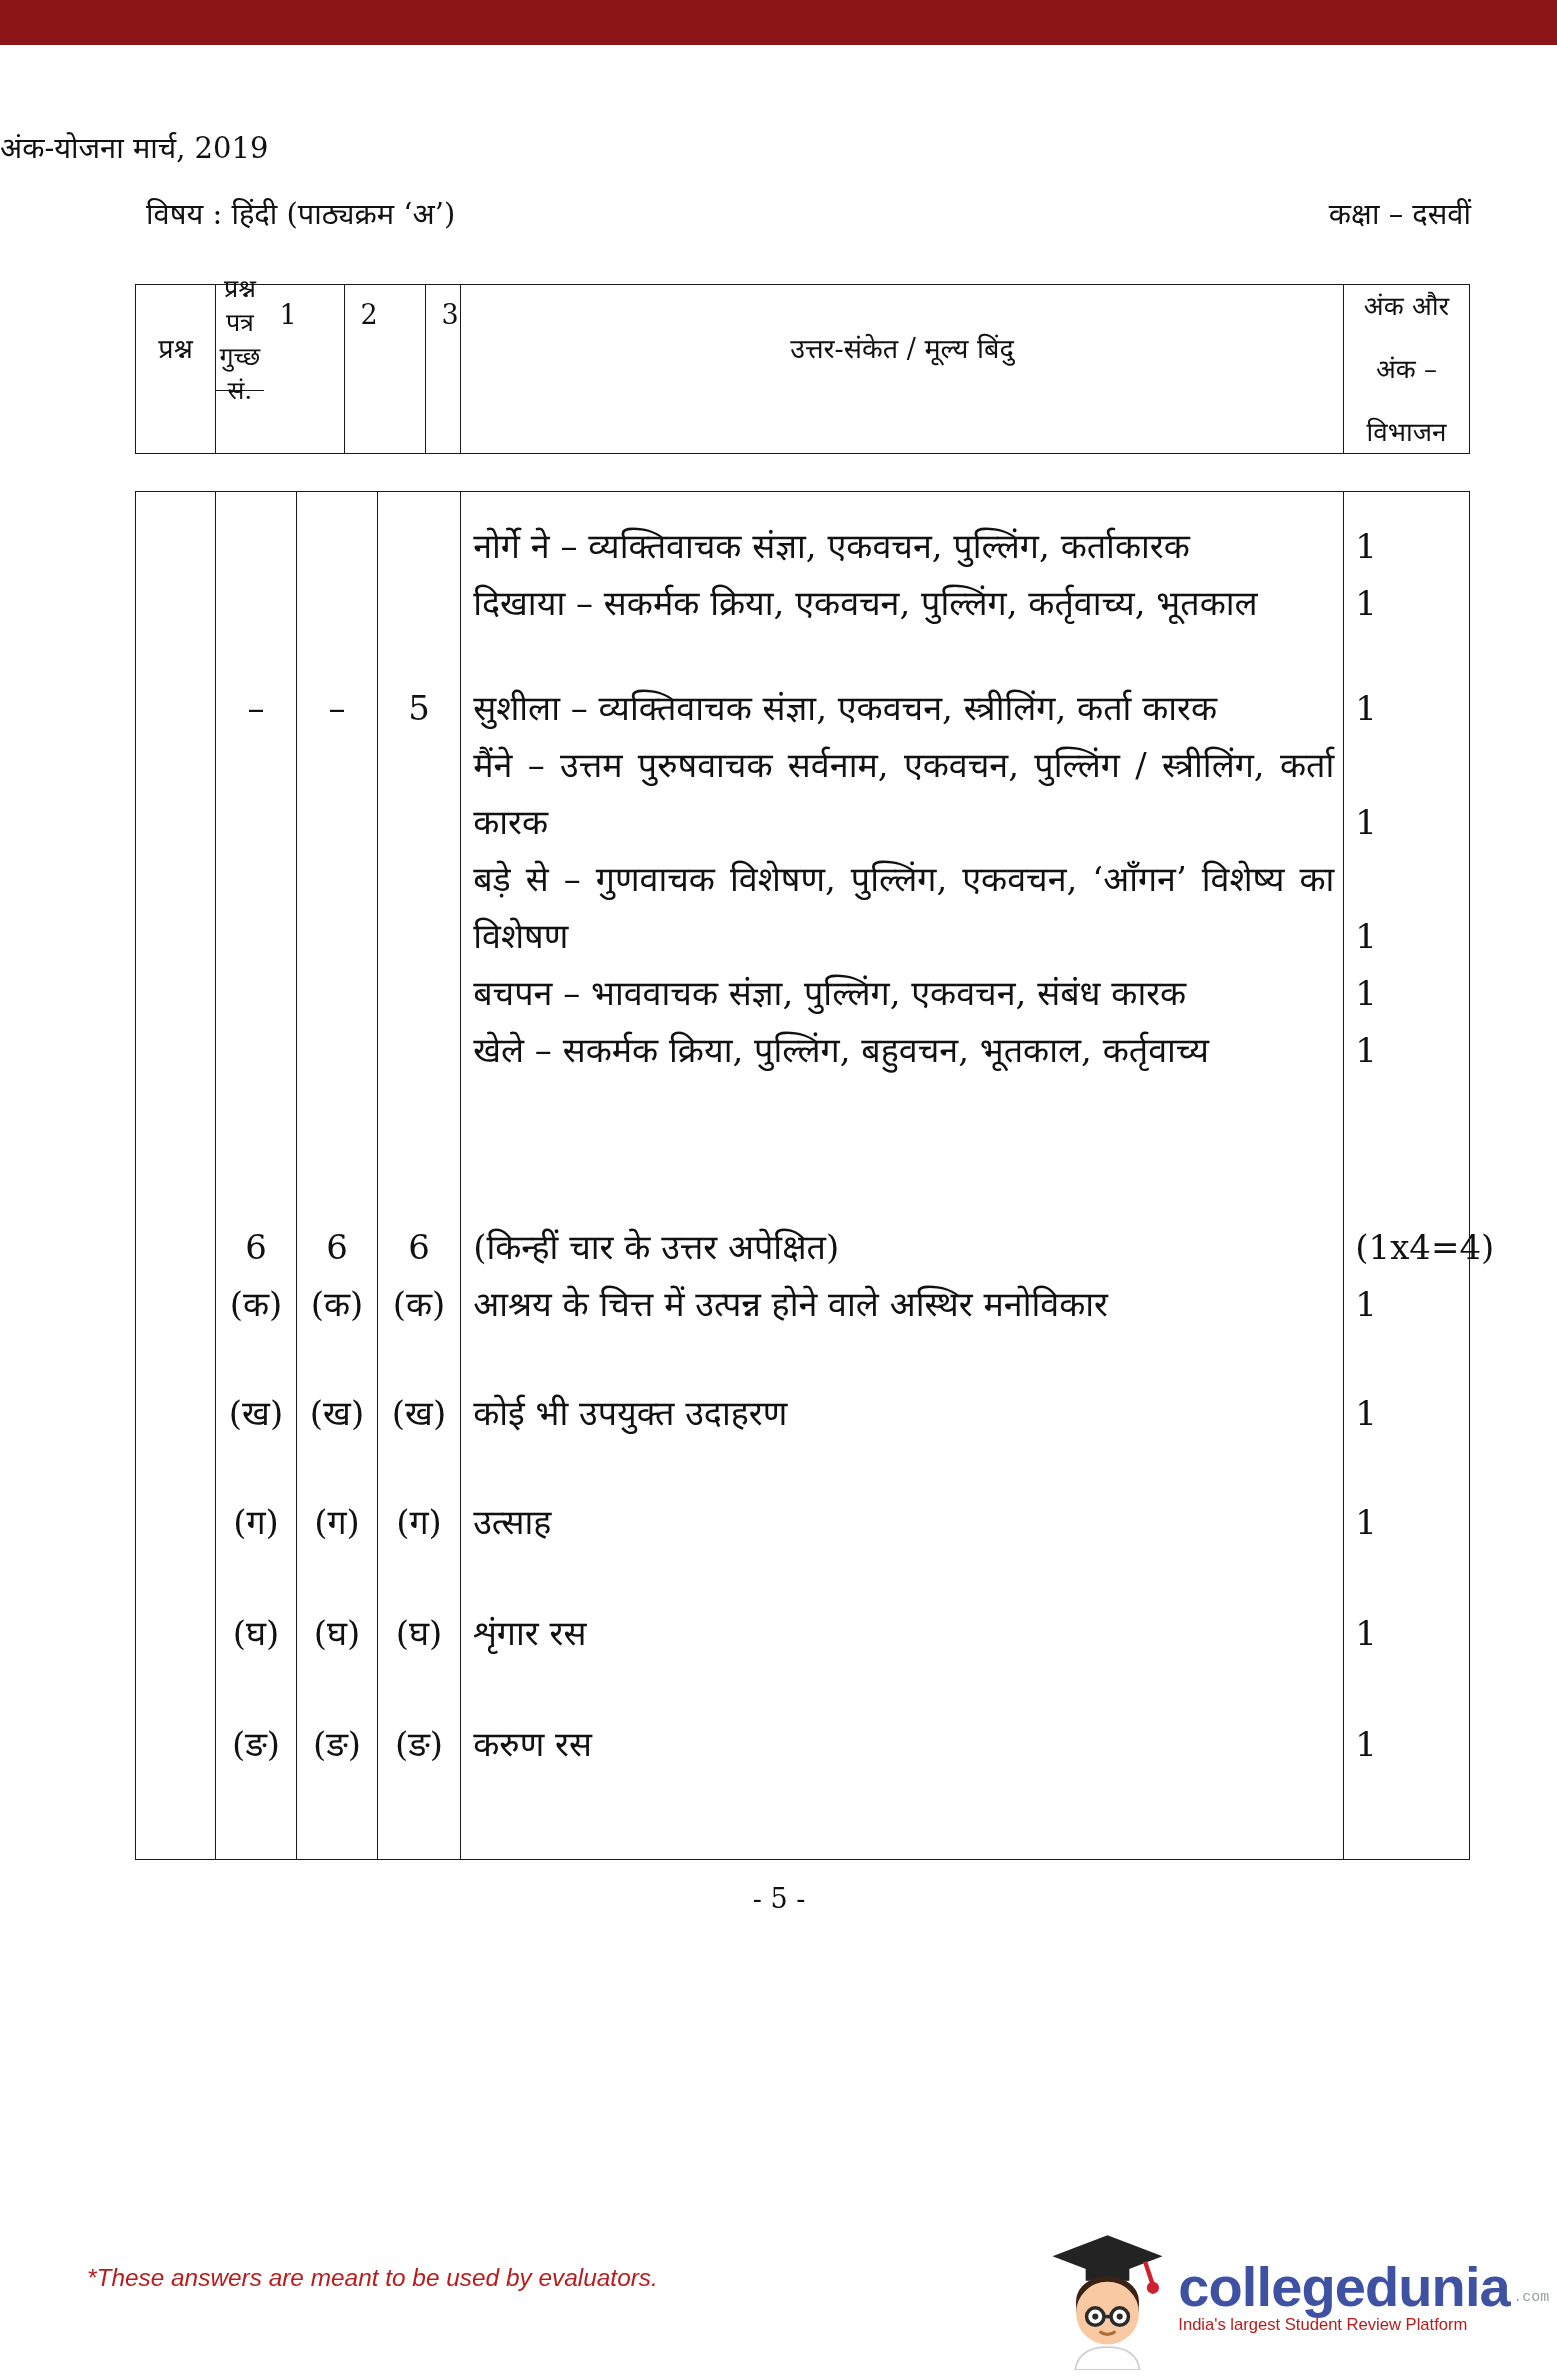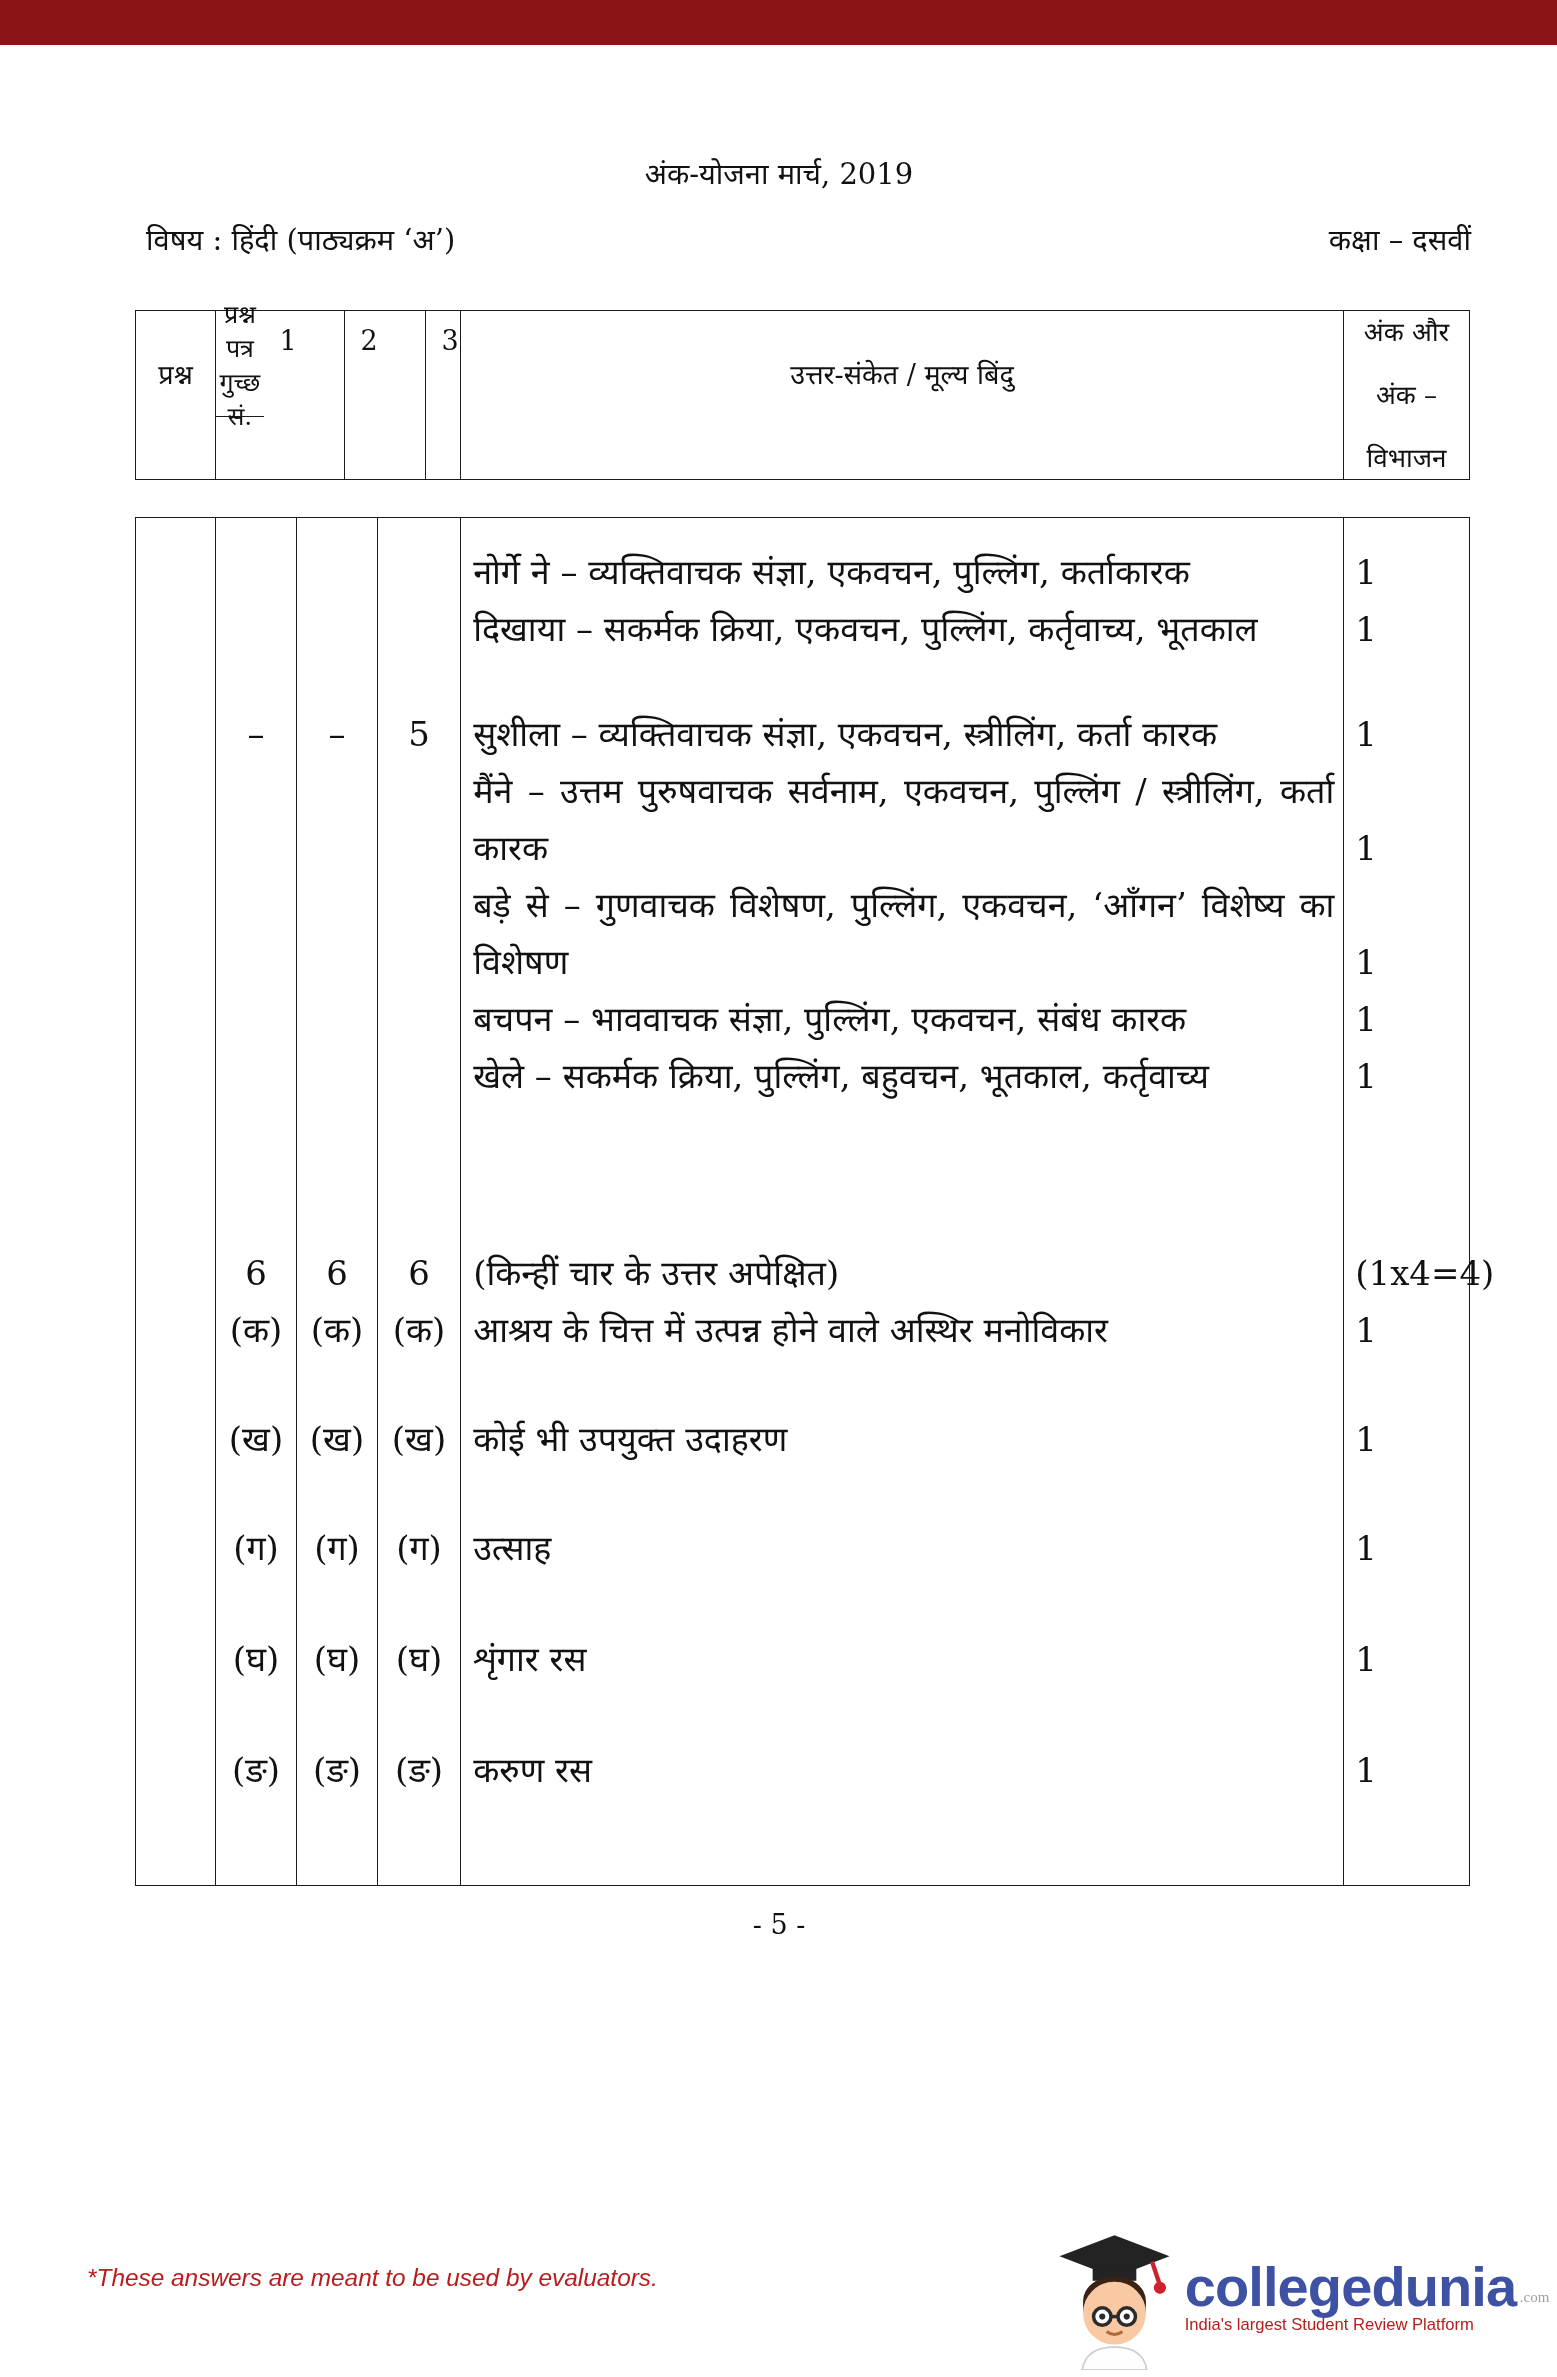--- a/index.html
+++ b/index.html
@@ -1,21 +1,21 @@
 <!DOCTYPE html>
 <html style="font-size:14px"><head>
 <meta charset="utf-8">
 <style>
   * { margin:0; padding:0; box-sizing:border-box; }
   html,body { background:#ffffff; }
   body { width:1558px; height:2377px; font-family:"DejaVu Serif", serif; color:#111; }
   .page { position:relative; width:1558px; height:2377px; background:#ffffff; overflow:hidden; }
   .topbar { width:100%; height:45px; background:#8b1417; }
 
-  .title1 { margin-top:110px; text-align:center; font-size:29px; line-height:38px; }
+  .title1 { margin-top:84px; font-size:29px; line-height:38px; }
   .title2 { margin-top:26px; text-align:center; font-size:29px; line-height:38px; }
   .subjrow { display:flex; justify-content:space-between; margin:28px 87px 0 146px; font-size:29px; line-height:38px; }
 
   .tablewrap { margin-left:135px; width:1335px; }
   .thead { margin-top:51px; border:1.7px solid #1a1a1a; height:170px; display:flex; }
   .hq { width:80px; border-right:1.7px solid #1a1a1a; display:flex; align-items:center; justify-content:center; padding-bottom:44px; font-size:27px; }
   .hgroup { width:245px; border-right:1.7px solid #1a1a1a; display:flex; flex-direction:row; }
   .hset { height:106px; border-bottom:1.7px solid #1a1a1a; display:flex; align-items:center; justify-content:center; font-size:25px; padding:0 3.5px; text-align:center; }
   .hnums { flex:1; display:flex; }
   .hnums > div { line-height:59px; padding-left:15.7px; font-size:27px; }
@@ -38,21 +38,21 @@
 
   .pageno { margin-top:23px; text-align:center; font-size:27px; }
 
   .footnote { position:absolute; left:87px; top:2264px; font-size:24.4px; font-style:italic;
               font-family:"Liberation Sans", sans-serif; color:#b91c1c; }
 
   .logo { position:absolute; right:8.7px; bottom:7px; display:flex; align-items:center; gap:5.2px; }
   .logotext { display:flex; flex-direction:column; }
   .brandrow { display:flex; align-items:flex-end; }
   .brand { font-family:Liberation Sans, sans-serif; font-weight:bold; font-size:56px; line-height:44px; letter-spacing:-0.9px; }
-  .dotcom { font-family:Liberation Serif, serif; font-size:15px; color:#9aa0a6; margin-left:3.5px; margin-bottom:3.5px; }
+  .dotcom { font-family:Liberation Mono, monospace; font-size:15px; color:#9aa0a6; margin-left:3.5px; margin-bottom:3.5px; }
   .tagline { font-family:"Liberation Sans", sans-serif; font-size:16.6px; margin-top:5.2px; }
 </style>
 </head>
 <body>
 
 <div class="page">
   <div class="topbar" style="background: rgb(139, 20, 23);"></div>
 
   <div class="title1">अंक-योजना मार्च, 2019</div>
 

